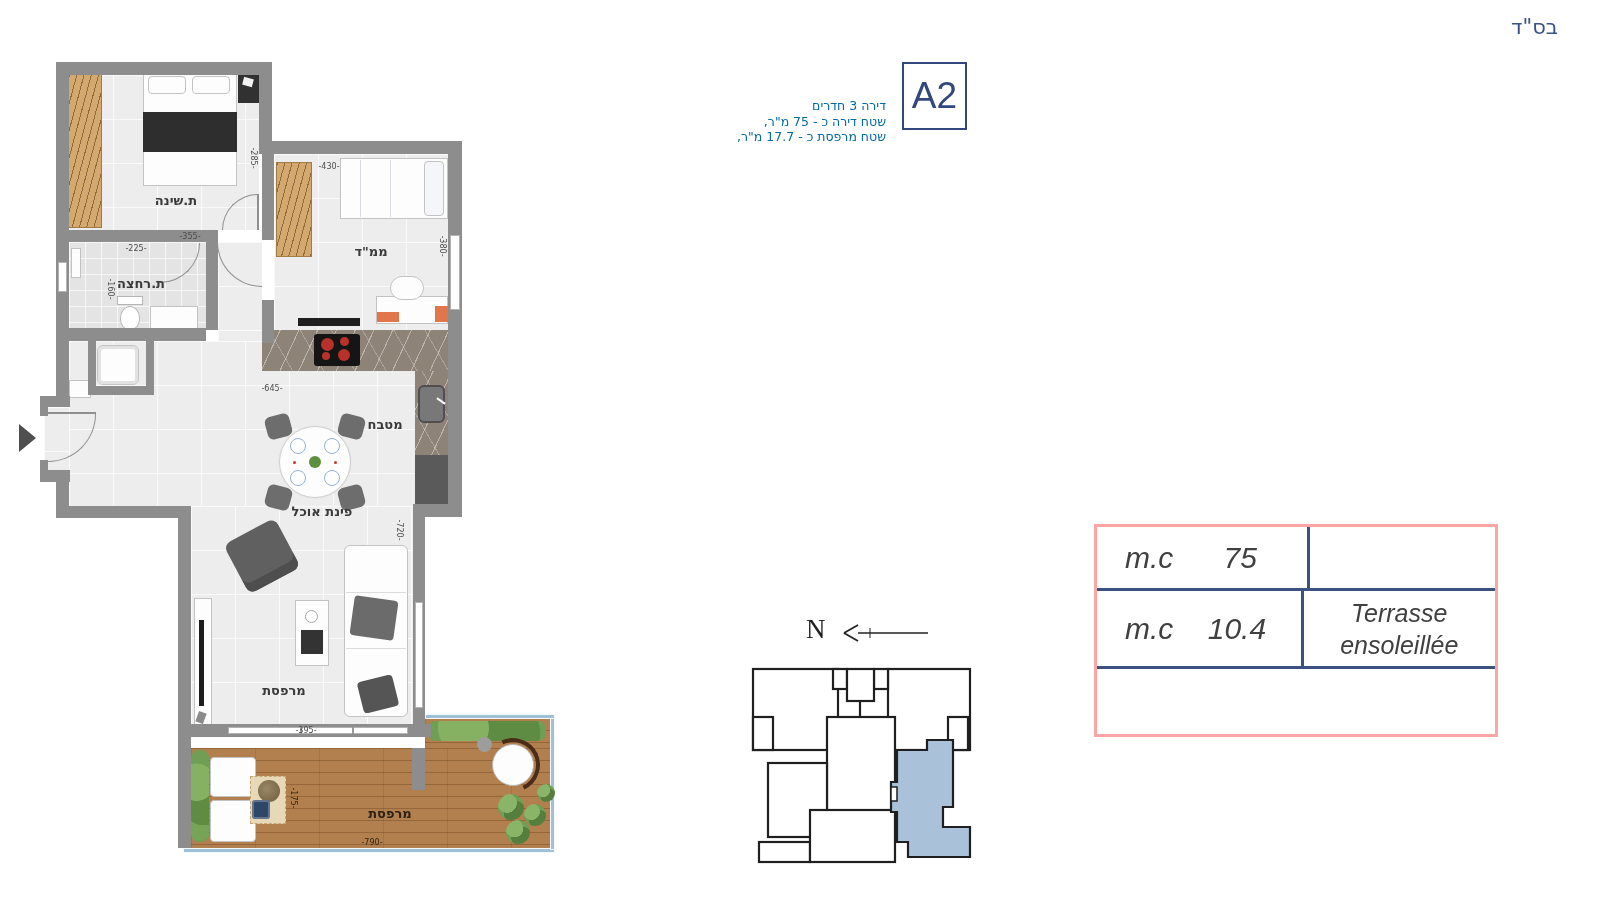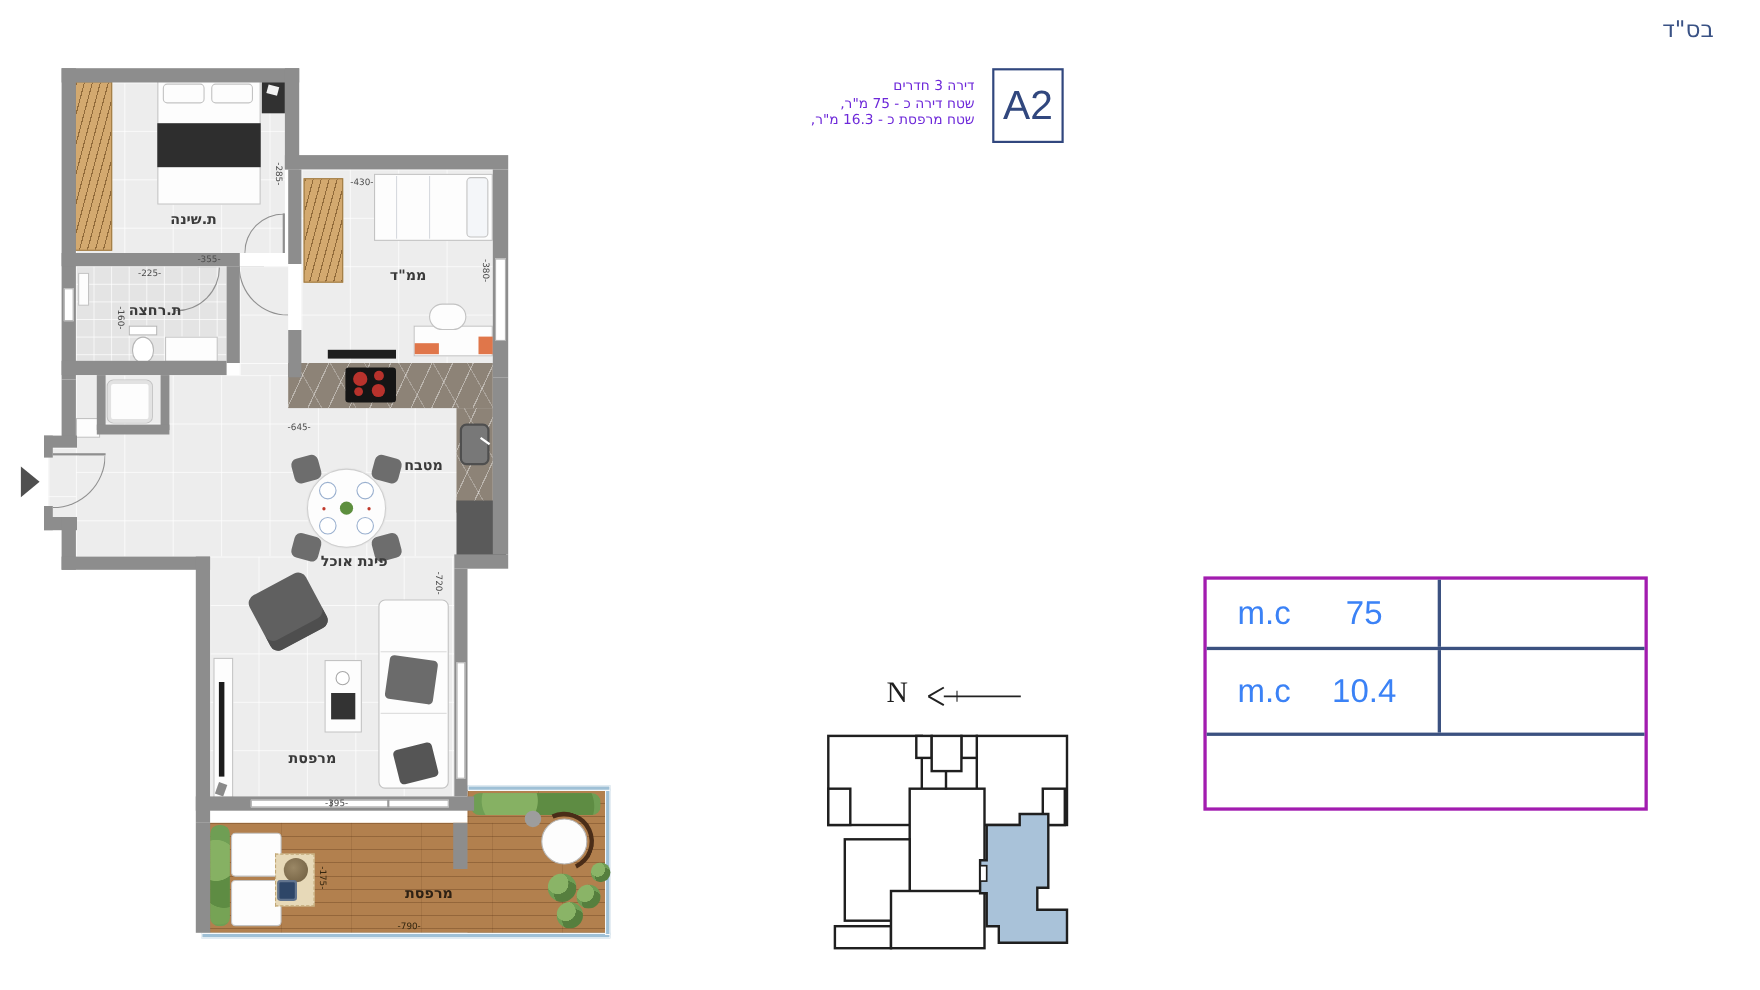--- a/index.html
+++ b/index.html
@@ -38,28 +38,28 @@
   .dim{position:absolute;transform:translate(-50%,-50%);font-size:8px;color:#4c4c4c;white-space:nowrap;}
   .dim.v{transform:translate(-50%,-50%) rotate(90deg);}
   .dim.terr{color:#33250f;}
   .wood{background:#d3a96f;border:1px solid #a07c44;
     background-image:repeating-linear-gradient(105deg,rgba(90,55,15,.55) 0 1px,transparent 1px 7px);}
   .marble{background:#8d8377;
     background-image:repeating-linear-gradient(115deg,transparent 0 16px,rgba(255,255,255,.4) 16px 17px),
                      repeating-linear-gradient(60deg,transparent 0 26px,rgba(255,255,255,.25) 26px 27px);}
   
   .bsd{position:absolute;color:#3a5285;font-size:21px;}
-  .hdr-lines{position:absolute;text-align:right;direction:rtl;color:#6d28d9;font-size:12.5px;line-height:15.5px;}
+  .hdr-lines{position:absolute;text-align:right;direction:rtl;color:#0369a1;font-size:12.5px;line-height:15.5px;margin-top:28px;}
   .unitbox{position:absolute;border:2.5px solid #31477e;background:#fff;display:flex;
            align-items:center;justify-content:center;color:#31477e;font-size:37px;
            font-family:"Liberation Sans",sans-serif;}
   .title{position:absolute;color:#3d5486;font-size:40px;letter-spacing:1px;
          font-family:"Liberation Sans",sans-serif;border-bottom:3px solid #3d5486;padding-bottom:3px;}
-  .spec{position:absolute;border:3px solid #a21caf;color:#3b82f6;
-        font-family:"Liberation Sans",sans-serif;}
+  .spec{position:absolute;border:3px solid #fca5a5;color:#404040;
+        font-family:"Liberation Sans",sans-serif;font-style:italic;}
   .spec .row{display:flex;border-bottom:3px solid #3b5180;}
   .spec .row:last-child{border-bottom:none;}
   .spec .cl{width:213px;border-right:3px solid #3b5180;display:flex;align-items:center;
             padding:0 0 0 28px;box-sizing:border-box;font-size:30px;}
   .spec .cl .val{flex:1;text-align:center;}
   .spec .cr{width:182px;display:flex;align-items:center;justify-content:center;text-align:center;
             font-size:25px;line-height:1.28;}
   .narrow-n{font-family:"Liberation Serif",serif;font-size:27px;color:#1f1f1f;}
 </style>
 </head>
@@ -225,40 +225,41 @@
     <div class="dim" style="left:306px;top:730px;">-395-</div>
     <div class="dim v terr" style="left:293px;top:798px;">-175-</div>
     <div class="dim terr" style="left:372px;top:842px;">-790-</div>
   </div>
 
   <div class="bsd" style="right:42px;top:15px;">בס"ד</div>
 
   <div class="hdr-lines" style="left:690px;top:70px;width:196px;">
     <div>דירה 3 חדרים</div>
     <div>שטח דירה כ - 75 מ"ר,</div>
-    <div>שטח מרפסת כ - 16.3 מ"ר,</div>
+    <div>שטח מרפסת כ - 17.7 מ"ר,</div>
   </div>
   <div class="unitbox" style="left:902px;top:62px;width:61px;height:64px;">
     <span>A2</span>
   </div>
 
 
   <div class="spec" style="left:1094px;top:524px;width:398px;">
     <div class="row" style="height:61px;">
       <div class="cl">
         <span>m.c</span>
         <span class="val">75</span>
       </div>
       <div class="cr"></div>
     </div>
     <div class="row" style="height:75px;">
       <div class="cl">
         <span>m.c</span>
         <span class="val">10.4</span>
       </div>
+      <div class="cr" style="padding:0 8px;">Terrasse ensoleillée</div>
     </div>
     <div class="row" style="height:65px;">
       <div class="cr"></div>
     </div>
   </div>
 
   <div class="a" style="left:800px;top:612px;width:135px;height:38px;">
     <span class="narrow-n" style="position:absolute;left:6px;top:2px;">N</span>
     <svg width="135" height="38" style="position:absolute;left:0;top:0;">
       <line x1="58" y1="21" x2="128" y2="21" stroke="#222" stroke-width="1.5"></line>

